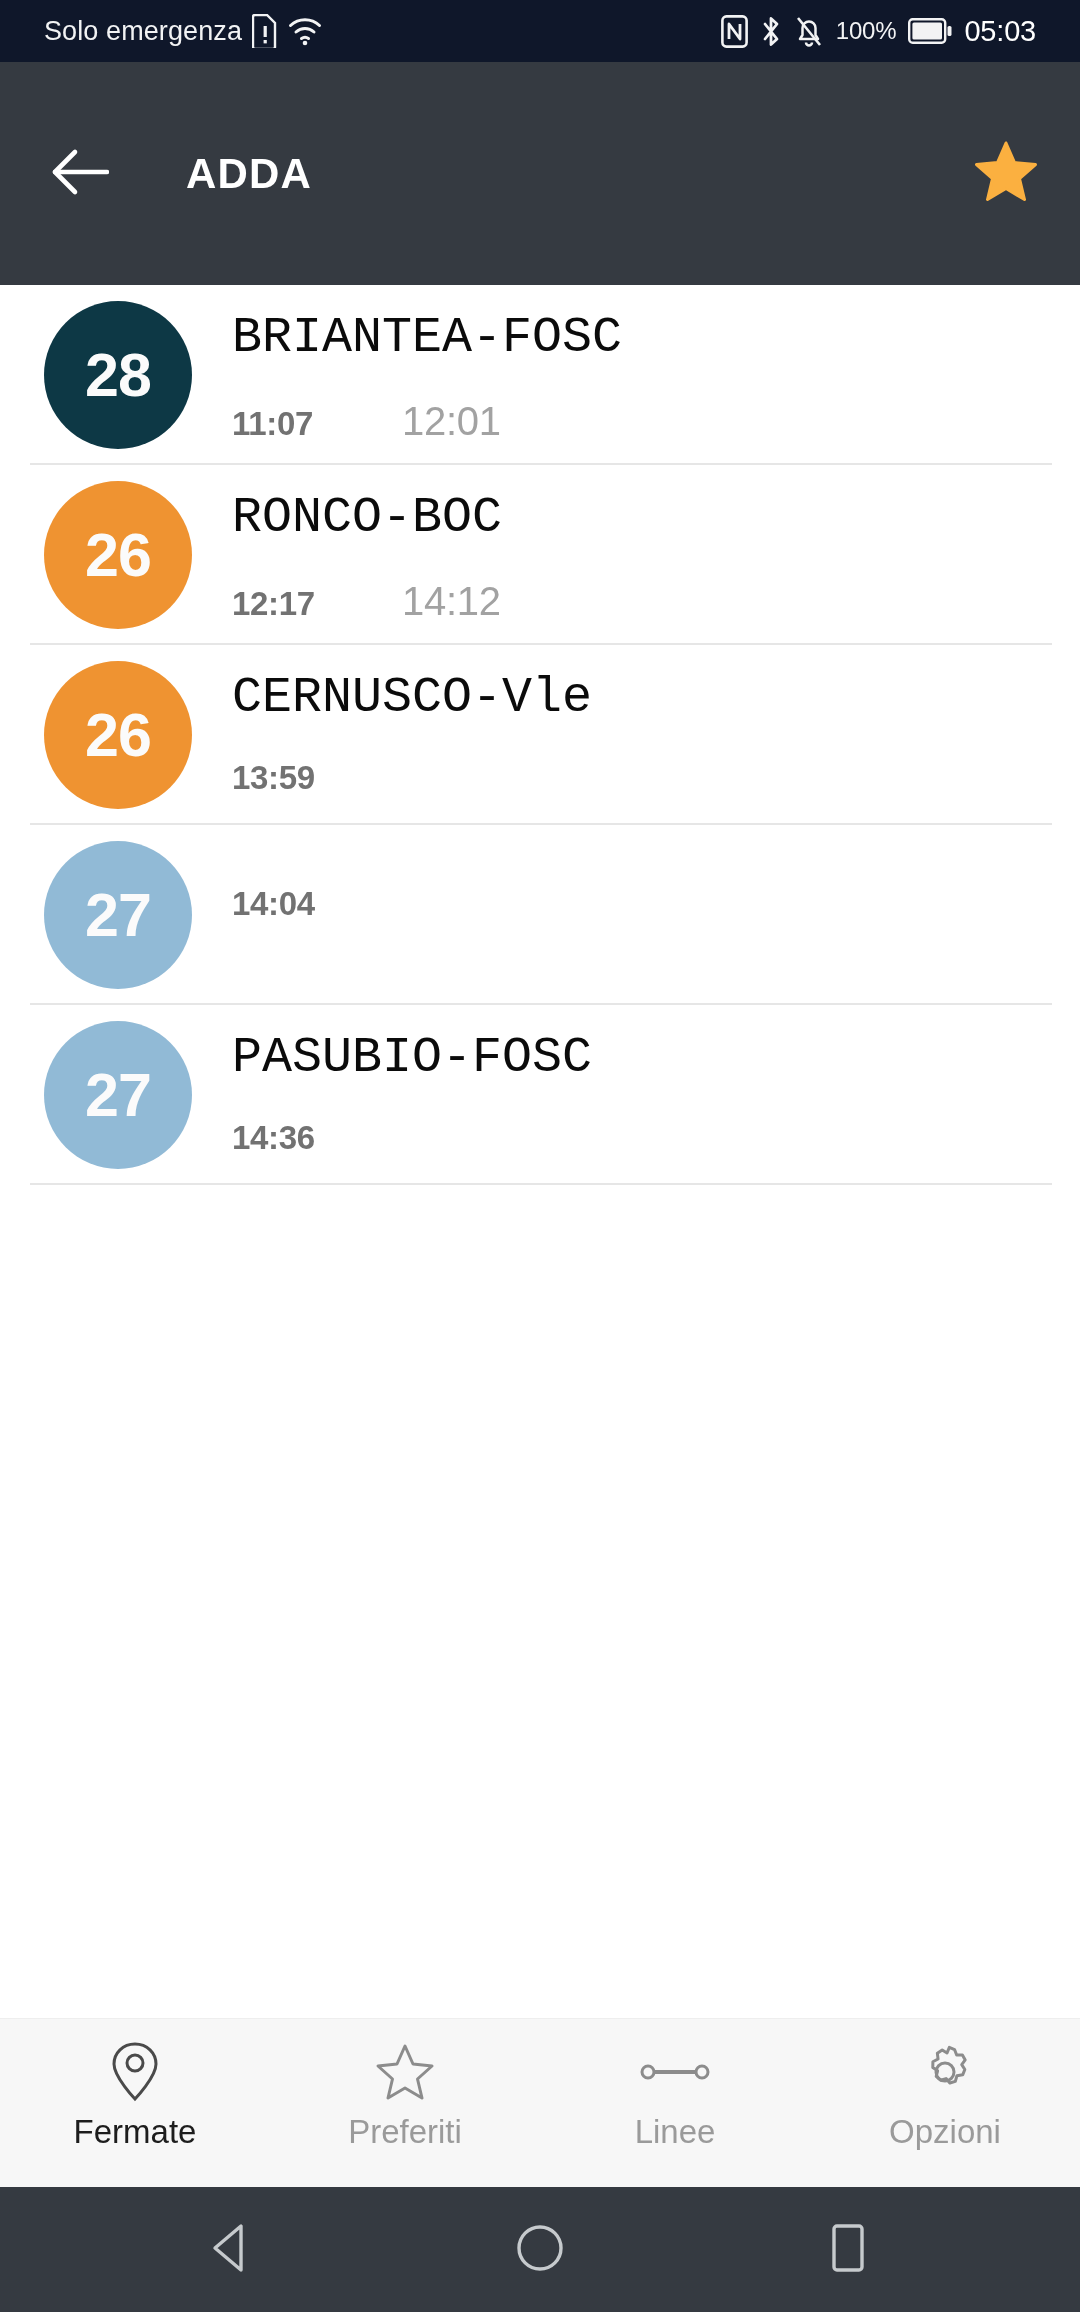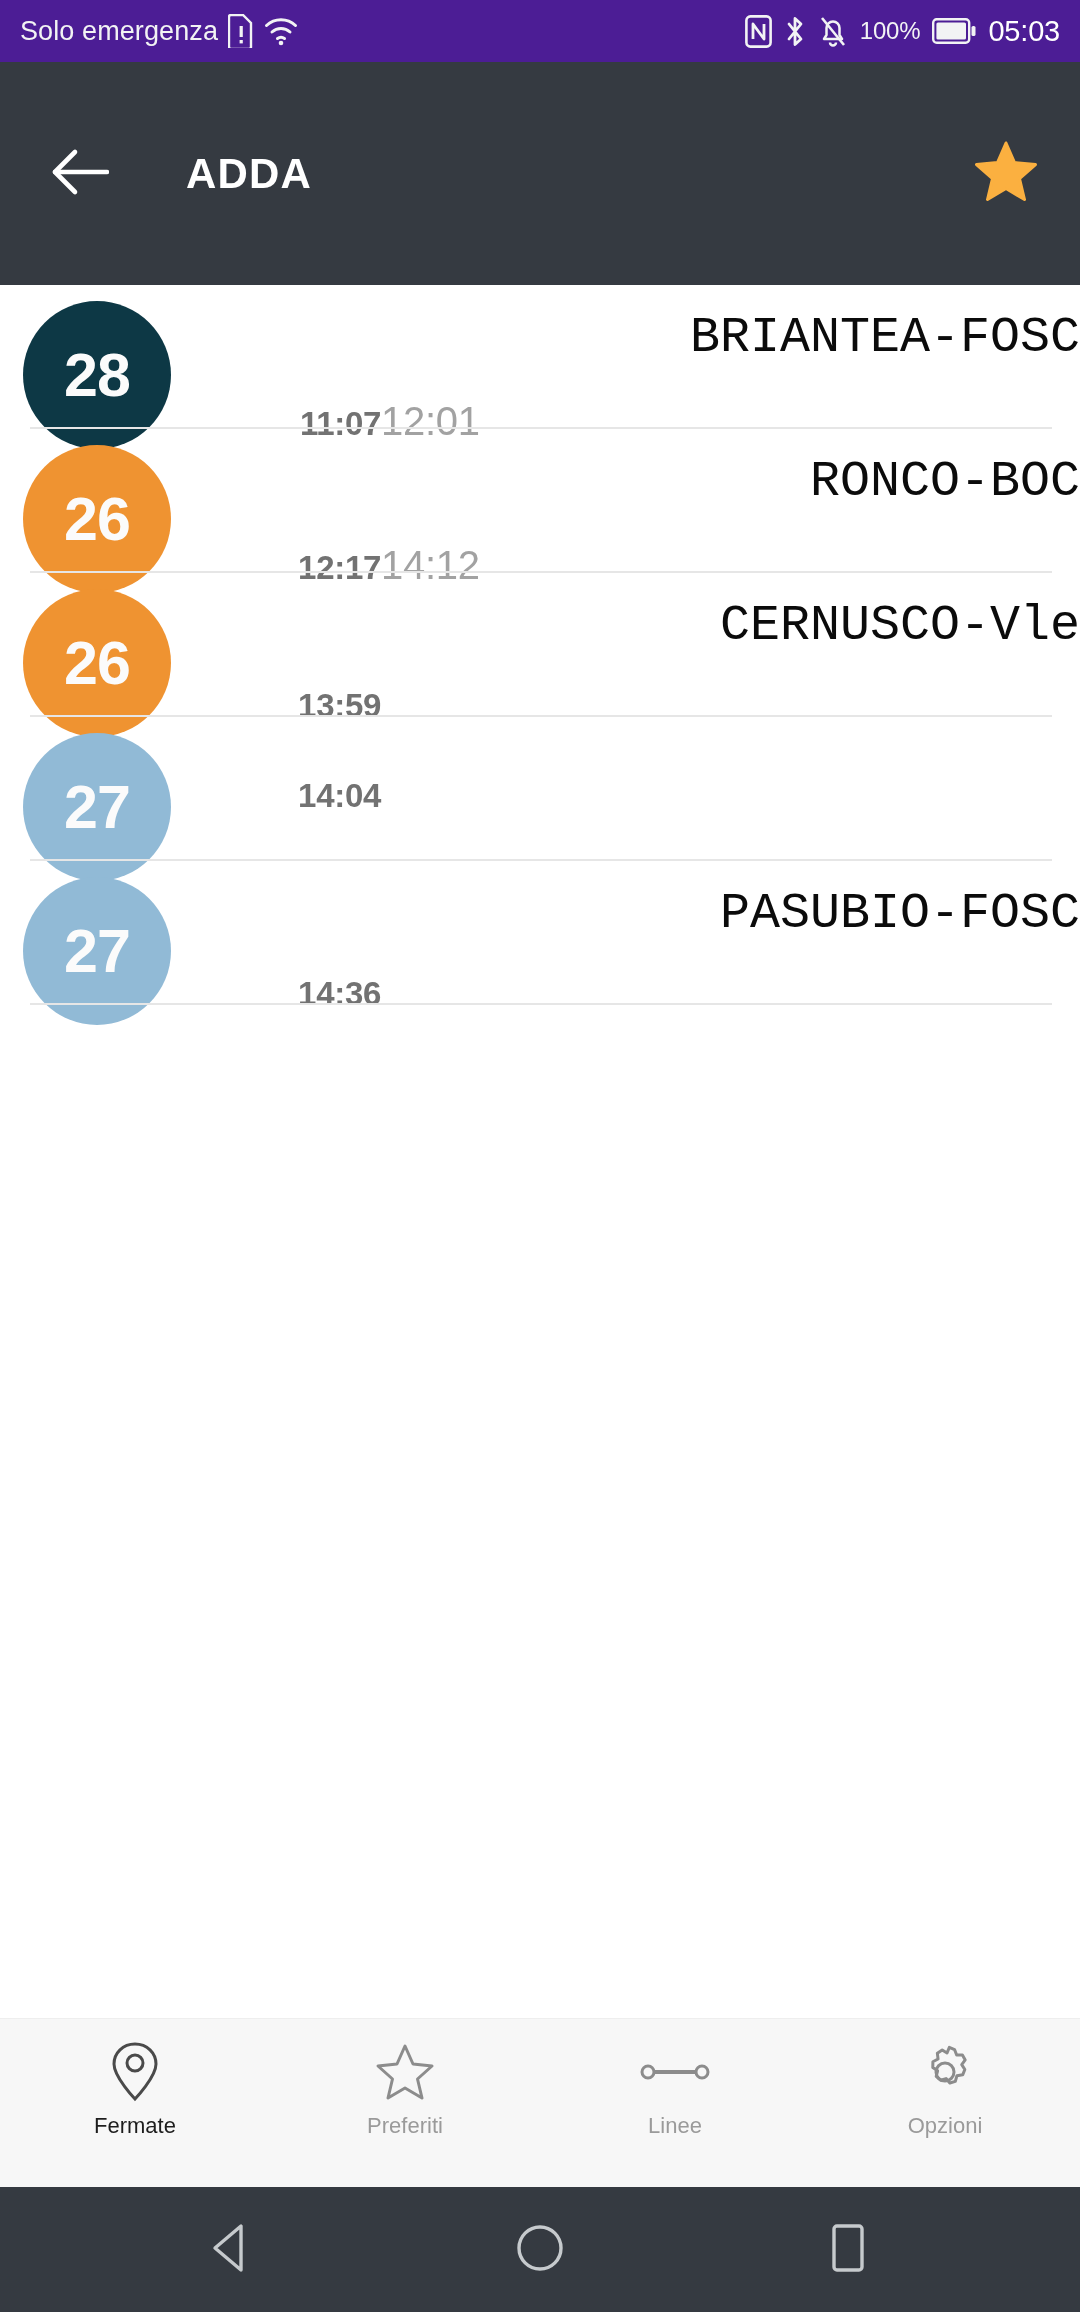--- a/index.html
+++ b/index.html
@@ -11,25 +11,25 @@
     width: 1080px;
     height: 2312px;
     font-family: "Liberation Sans", sans-serif;
     overflow: hidden;
     position: relative;
   }
 
   
   .status-bar {
     height: 62px;
-    background: #4c1d95;
+    background: #0f172a;
     display: flex;
     align-items: center;
     justify-content: space-between;
-    padding: 0 20px;
+    padding: 0 44px;
     box-sizing: border-box;
     color: #ffffff;
   }
   .status-left {
     display: flex;
     align-items: center;
     gap: 10px;
   }
   .status-right {
     display: flex;
@@ -91,26 +91,25 @@
     cursor: pointer;
   }
 
   
   .list {
     background: #ffffff;
   }
   .row {
     display: flex;
     align-items: flex-start;
-    height: 144px;
+    height: 180px;
     box-sizing: border-box;
     position: relative;
-    padding-left: 23px;
+    padding-left: 44px;
     cursor: pointer;
-    text-align: right;
   }
   .row::after {
     content: "";
     position: absolute;
     left: 30px;
     right: 28px;
     bottom: 0;
     height: 2px;
     background: #e6e6e6;
   }
@@ -186,21 +185,21 @@
     cursor: pointer;
   }
   .nav-icon {
     height: 62px;
     display: flex;
     align-items: center;
     justify-content: center;
   }
   .nav-label {
     margin-top: 10px;
-    font-size: 22px;
+    font-size: 33px;
     color: #9a9a9a;
     font-family: "Liberation Sans", sans-serif;
   }
   .nav-item.active .nav-label { color: #1d1d1d; }
 
   
   .android-nav {
     position: absolute;
     left: 0;
     right: 0;

